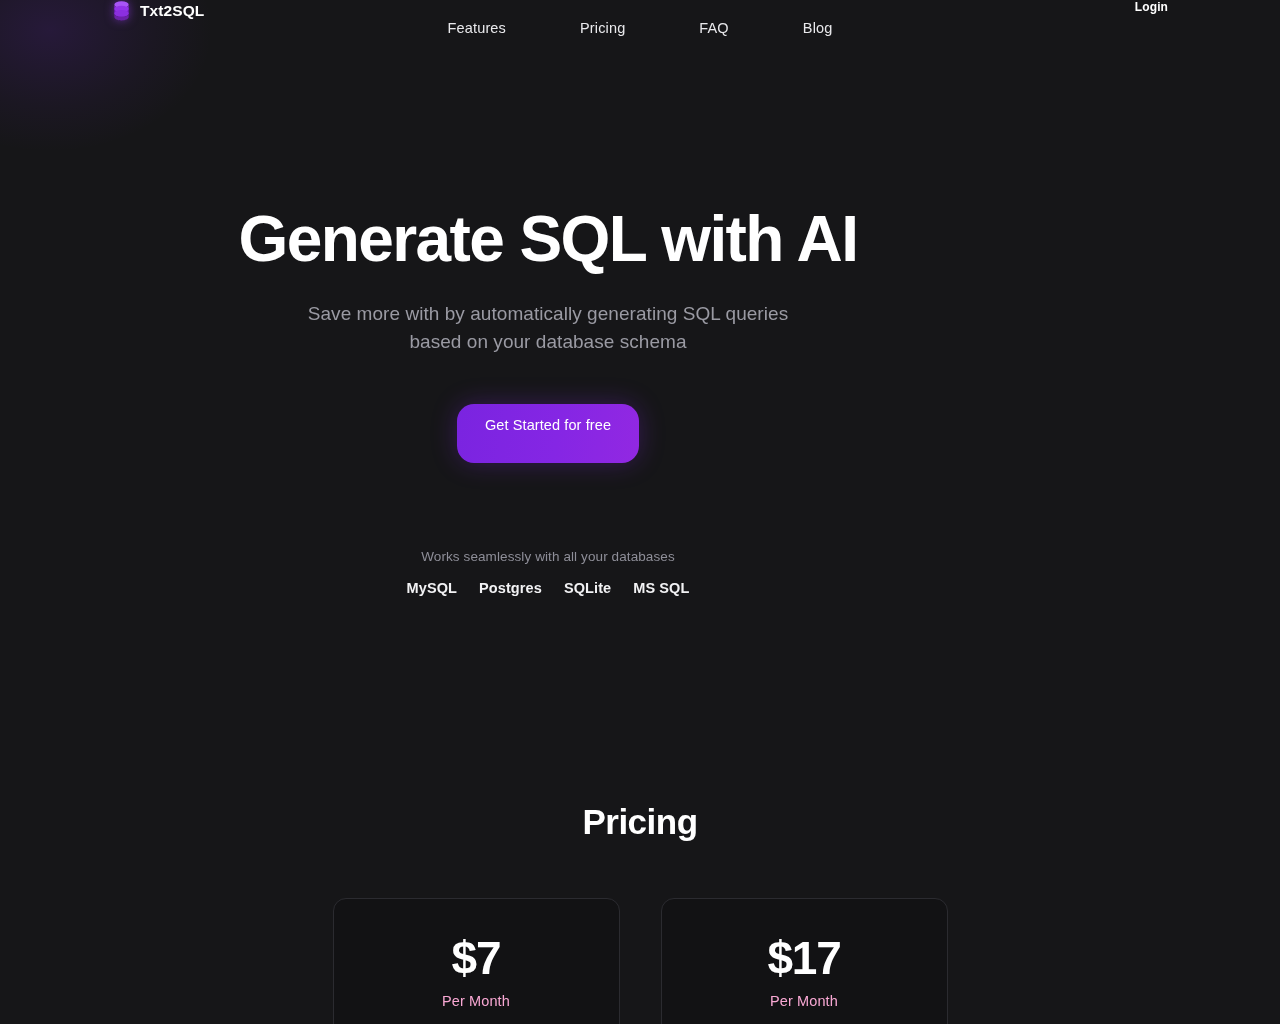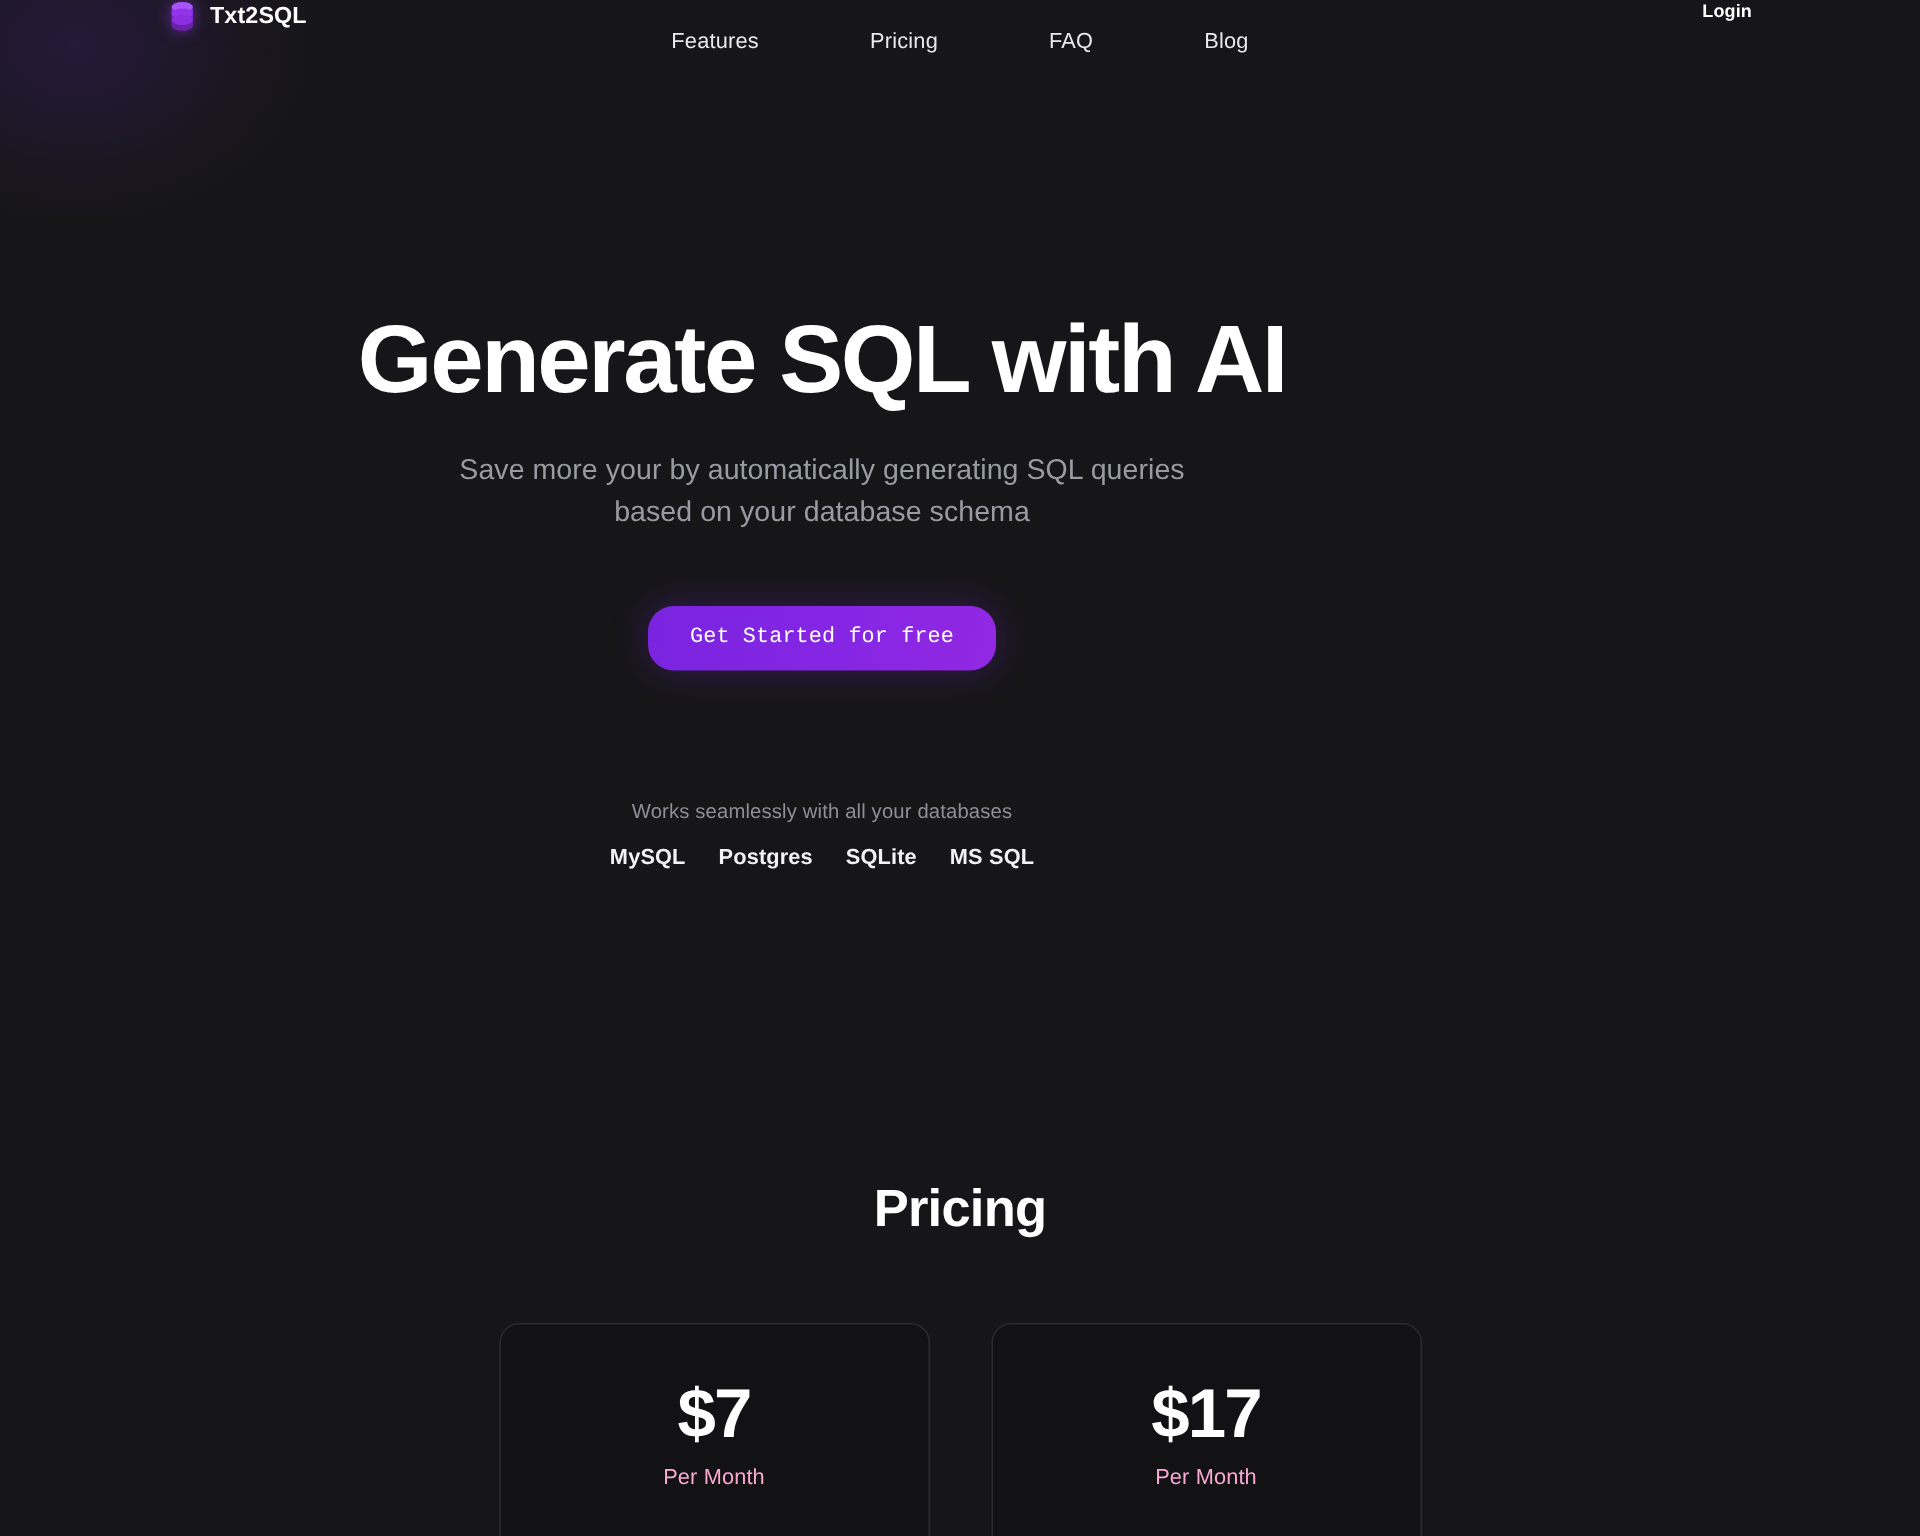--- a/index.html
+++ b/index.html
@@ -133,24 +133,24 @@
   }
 
   .cta-wrap {
     margin-top: 48px;
   }
 
   .cta-button {
     display: inline-block;
     border: none;
     cursor: pointer;
-    padding: 13px 28px 14px;
+    padding: 13px 28px 30px;
     border-radius: 17px;
     font-size: 14.5px;
-    font-family: Liberation Mono, monospace;
+    font-family: Liberation Sans, sans-serif;
     color: #ffffff;
     letter-spacing: 0.1px;
     background: linear-gradient(100deg, #7a24e0 0%, #8526e4 55%, #9228e2 100%);
     box-shadow: 0 0 26px rgba(130,40,225,0.30);
   }
 
   
   .databases {
     position: relative;
     z-index: 2;
@@ -258,21 +258,21 @@
     <a class="login-link" href="#">Login</a>
   </div>
 
 </header>
 
 <section class="hero">
 
   <h1 class="hero-title">Generate SQL with AI</h1>
 
   <p class="hero-subtitle">
-    <span>Save more your by automatically generating SQL queries</span>
+    <span>Save more with by automatically generating SQL queries</span>
     <br>
     <span>based on your database schema</span>
   </p>
 
   <div class="cta-wrap">
     <button class="cta-button">Get Started for free</button>
   </div>
 
   <div class="databases">
     <div class="databases-caption">Works seamlessly with all your databases</div>

